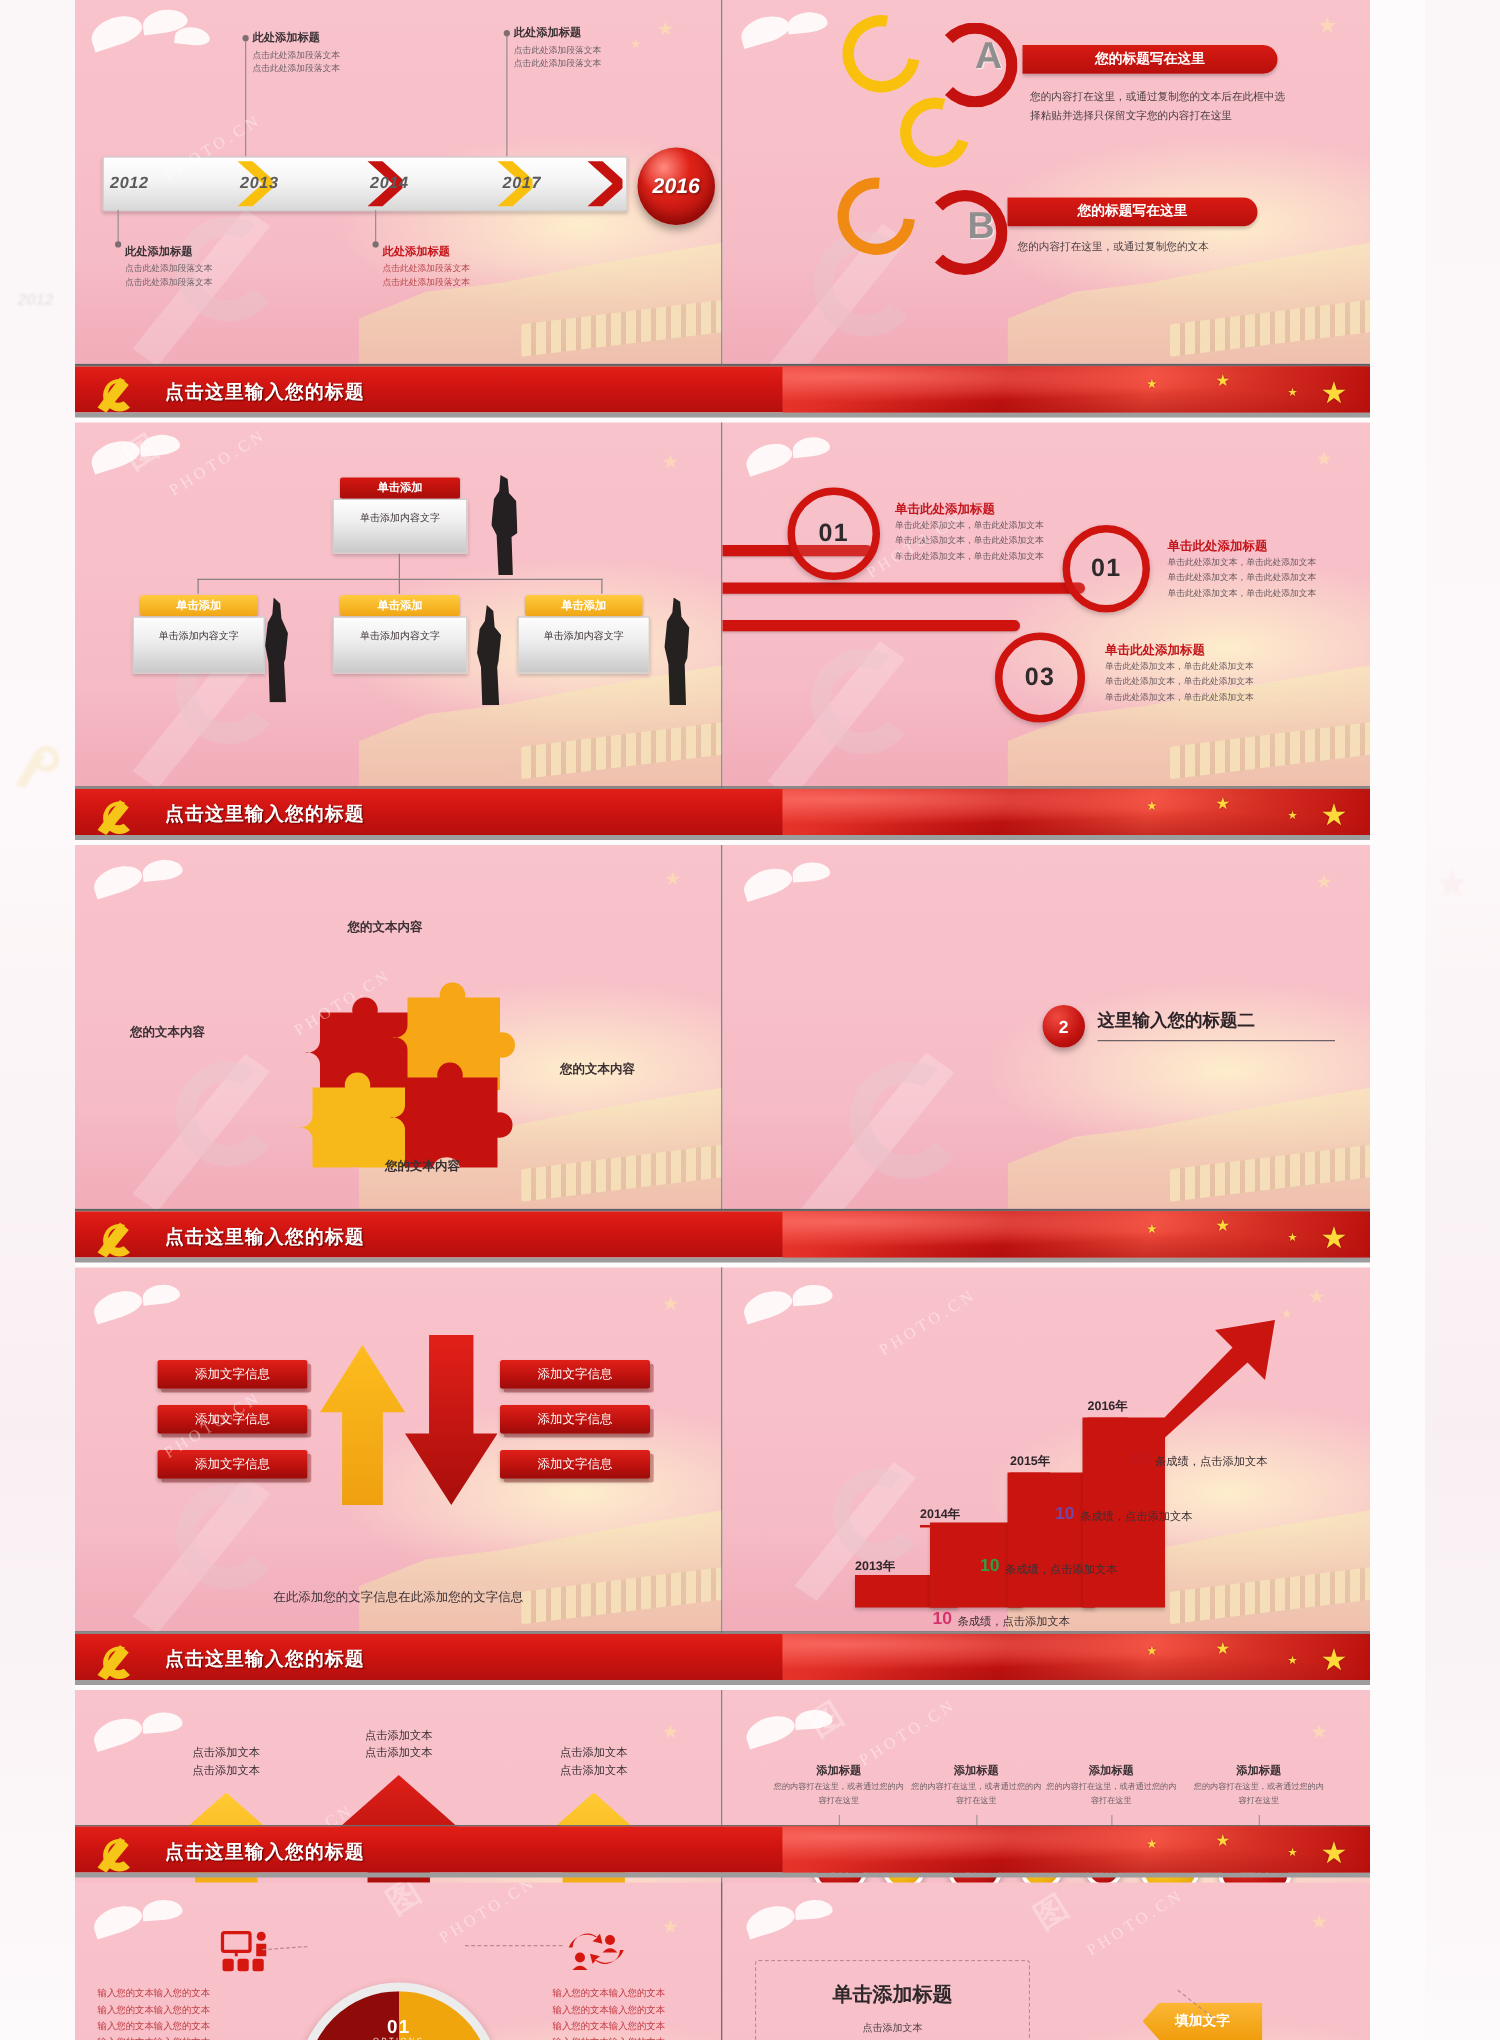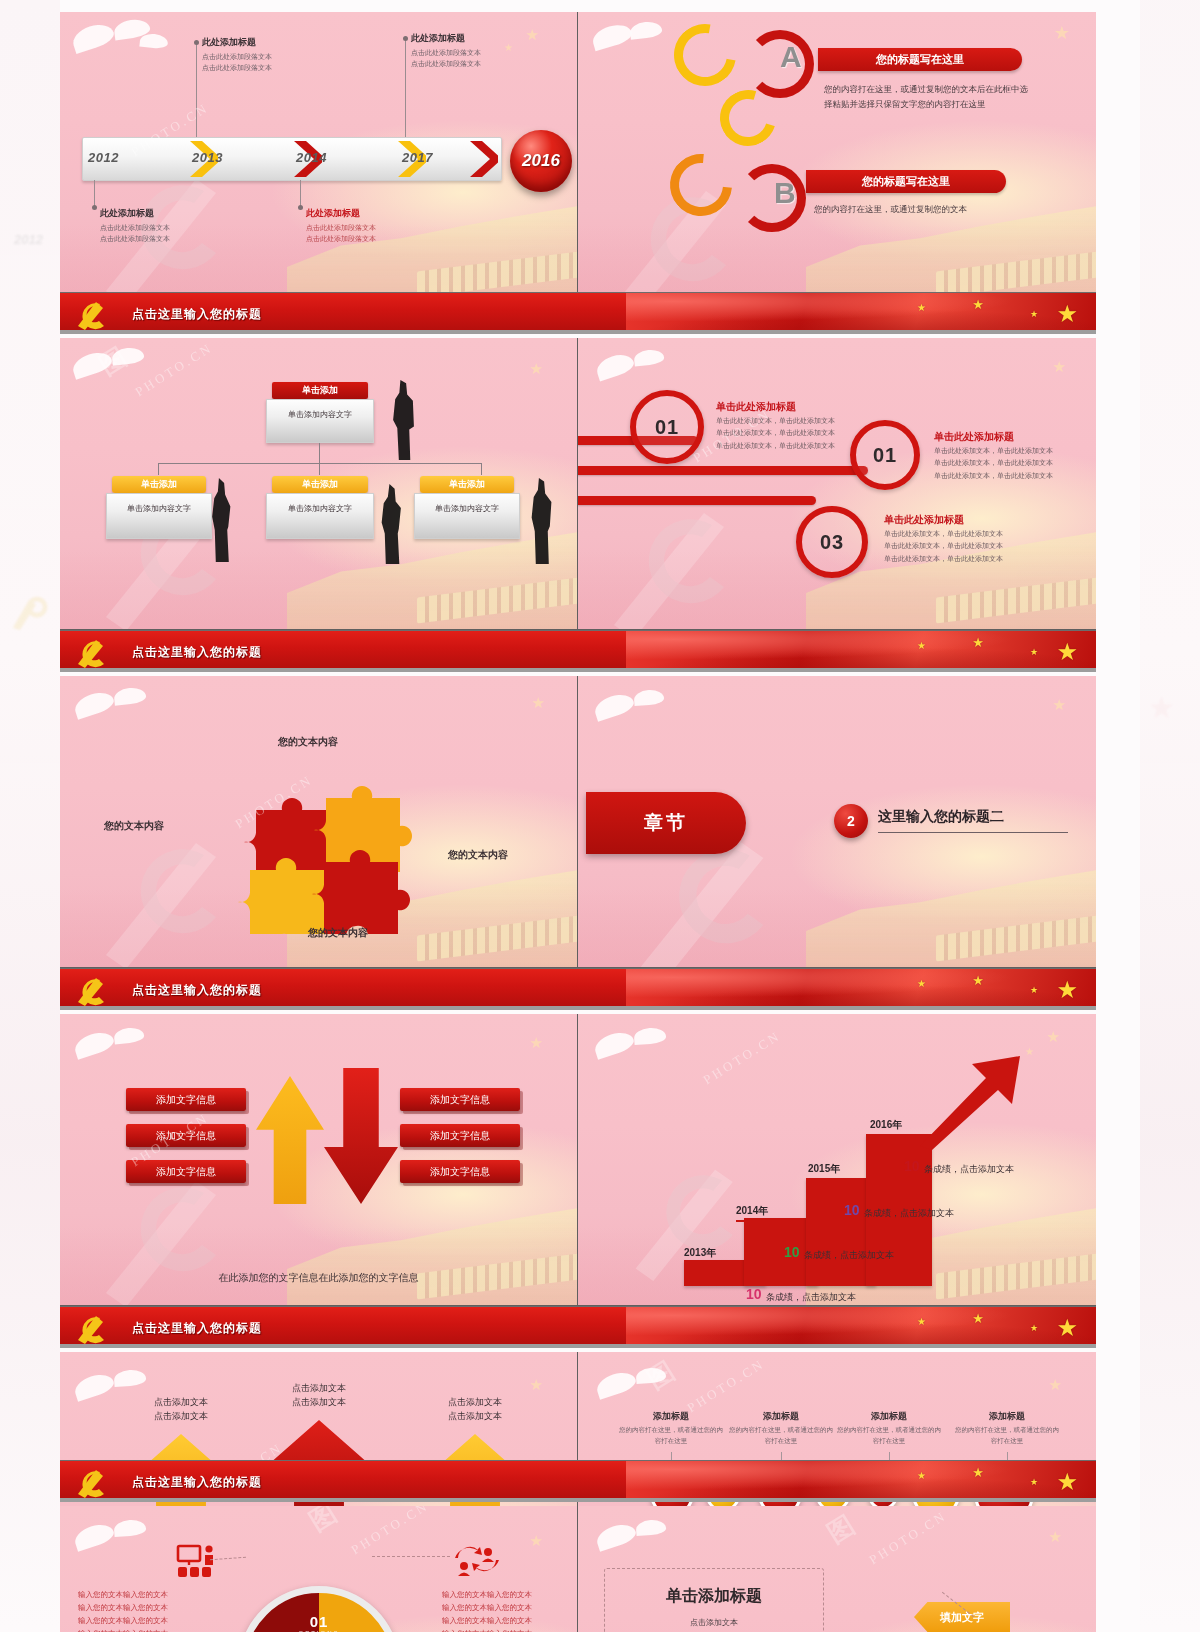--- a/index.html
+++ b/index.html
@@ -84,21 +84,21 @@
   .banner .st{ position:absolute; color:#ffd93a; text-shadow:0 0 2px rgba(0,0,0,.25); }
   .banner .st.a{ right:112px; top:4px; font-size:13px; }
   .banner .st.b{ right:58px;  top:16px; font-size:9px; }
   .banner .st.c{ right:18px;  top:7px;  font-size:24px; }
   .banner .st.d{ right:170px; top:9px;  font-size:10px; }
   .banner-logo{
     position:absolute; left:14px; top:3px; width:40px; height:36px;
   }
   .banner-title{
     position:absolute; left:72px; top:0; height:42px; line-height:42px;
-    color:#fff; font-size:12px; font-weight:bold; letter-spacing:1px;
+    color:#fff; font-size:15px; font-weight:bold; letter-spacing:1px;
     text-shadow: 1px 1px 1px rgba(90,0,0,.85);
     white-space:nowrap;
   }
 
   
   .tl-bar{
     position:absolute; left:22px; top:125px; width:420px; height:44px;
     background: linear-gradient(180deg,#ffffff 0%,#f4f4f4 45%,#d8d8d8 100%);
     border:1px solid #cfcfcf; border-radius:2px;
     box-shadow:0 2px 3px rgba(0,0,0,.18);
@@ -311,21 +311,21 @@
           <circle cx="27" cy="12" r="7" fill="none" stroke="#e8c23a" stroke-width="4"></circle>
         </svg>
     </div>
   </div>
   <div class="edge right">
     <div class="edge-ghost" style="left:8px;top:690px;font-size:30px;color:#f6c9ce;">★</div>
   </div>
 
   <div class="slides">
 
-    <div class="row" style="top:12px;height:292px;position:absolute;">
+    <div class="row" style="top:0;height:292px;position:absolute;">
 
       <section class="slide left">
         <div class="bg-tri"></div>
         <div class="bg-wall"></div>
         <div class="bg-emblem">
           <svg viewBox="0 0 170 170" width="170" height="170">
             <path d="M20 140 L110 28 L130 42 L40 154 Z" fill="#ffffff" opacity=".55"></path>
             <path d="M118 40 a42 42 0 1 0 12 62 l-14 -10 a26 26 0 1 1 -8 -40 Z" fill="#dcdcdc" opacity=".55"></path>
           </svg>
         </div>
@@ -613,23 +613,20 @@
             <path d="M20 140 L110 28 L130 42 L40 154 Z" fill="#ffffff" opacity=".6"></path>
             <path d="M118 40 a42 42 0 1 0 12 62 l-14 -10 a26 26 0 1 1 -8 -40 Z" fill="#d8d8d8" opacity=".6"></path>
           </svg>
         </div>
         <div class="doves">
           <div class="dove" style="left:8px;top:14px;width:40px;height:20px;transform:rotate(-18deg);"></div>
           <div class="dove" style="left:48px;top:8px;width:30px;height:15px;transform:rotate(-4deg);"></div>
         </div>
         <div class="star-deco" style="right:30px;top:20px;">★</div>
 
-        <div class="chapter">
-          <span>章节</span>
-        </div>
         <div class="chip">
           <span>2</span>
         </div>
         <div class="chaptitle">这里输入您的标题二</div>
       </section>
     </div>
 
     <div style="position:absolute;top:968px;">
       <div class="banner">
         <div class="flagwave"></div>

